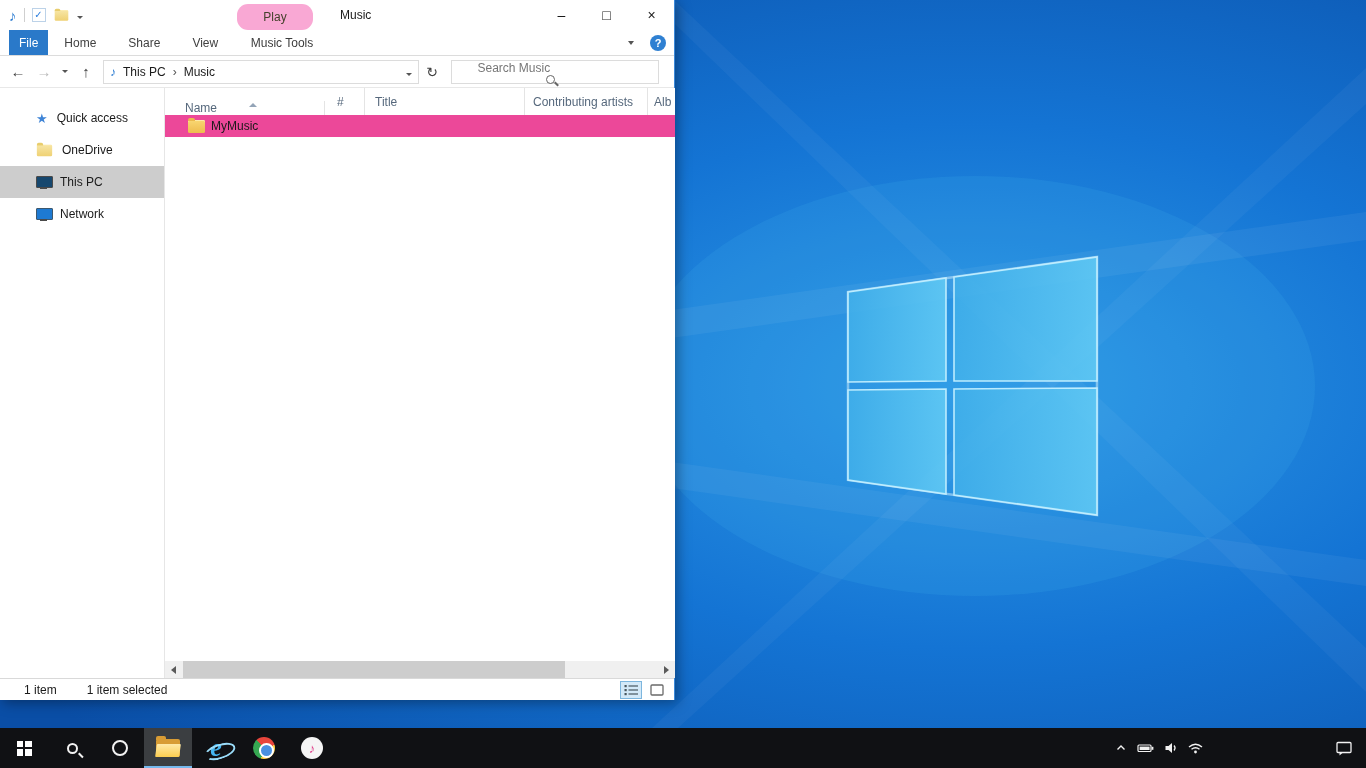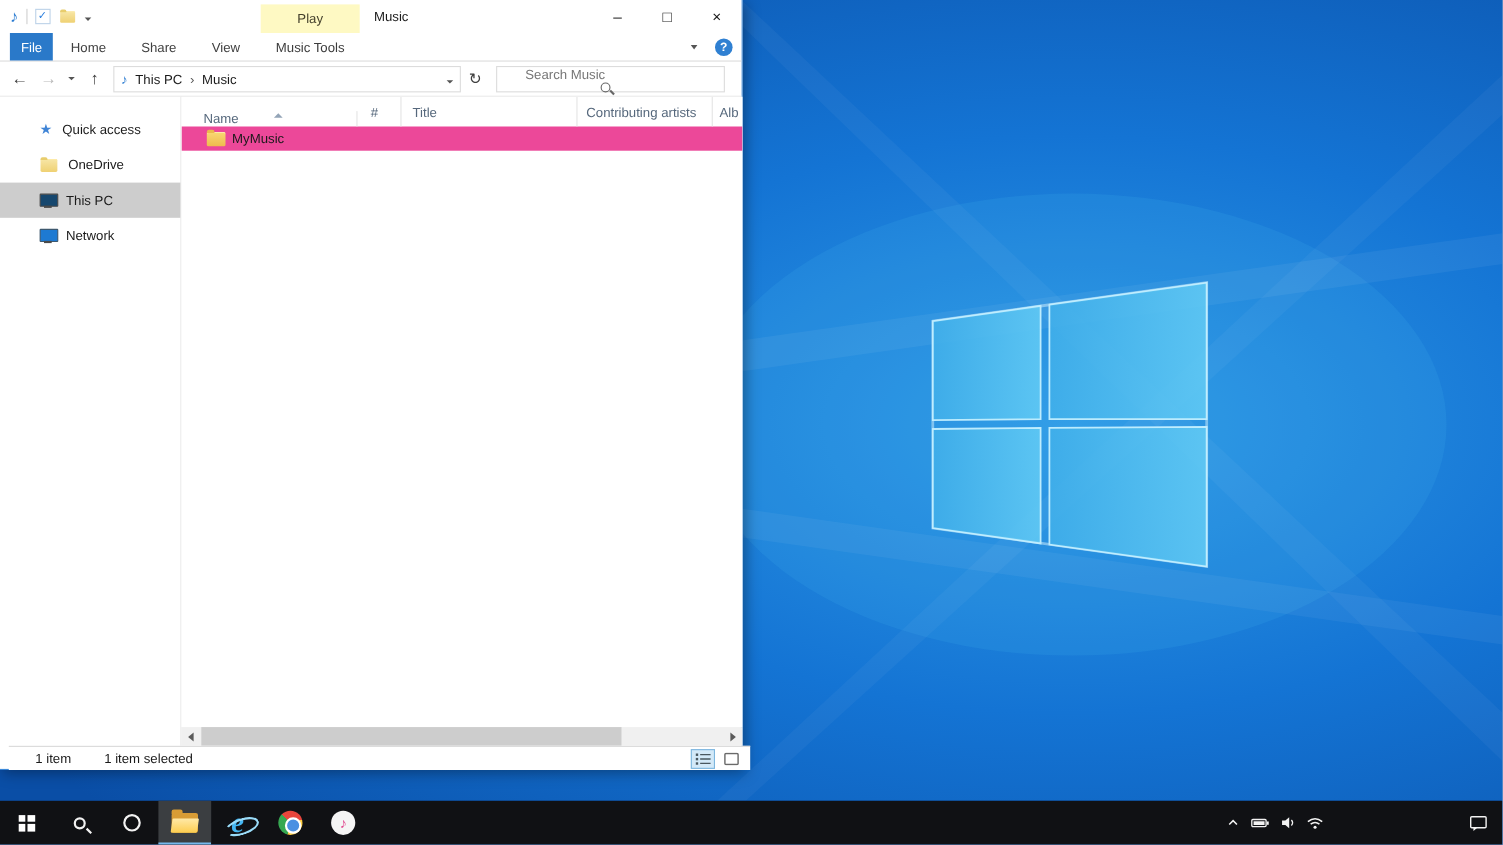--- a/index.html
+++ b/index.html
@@ -12,22 +12,22 @@
   
   .explorer { position:absolute; left:0; top:0; width:675px; height:700px; background:#fff;
               border-right:1px solid #3c89d9; border-bottom:1px solid #3c89d9;
               box-shadow:3px 3px 12px rgba(0,0,0,.35); z-index:10; }
 
   .titlebar { height:30px; position:relative; display:flex; align-items:center; padding-left:9px; gap:7px; background:#fff; }
   .app-icon { color:#2d7dd2; font-size:15px; }
   .qat-sep { width:1px; height:14px; background:#cfcfcf; }
   .qat-check { width:14px; height:14px; border:1px solid #bcd2e8; background:#fff; color:#2a7ede;
                font-size:10px; line-height:12px; text-align:center; }
-  .play-badge { position:absolute; left:237px; top:4px; width:90px; height:26px; background:#fef9c3;
-                display:flex; align-items:center; justify-content:center; color:#45412c; }
+  .play-badge { position:absolute; left:237px; top:4px; width:76px; height:26px; background:#f9a8d4;
+                display:flex; align-items:center; justify-content:center; color:#45412c;border-radius:11px; }
   .win-title { position:absolute; left:340px; top:0; height:30px; line-height:30px; color:#1a1a1a; }
   .caption-buttons { position:absolute; right:0; top:0; display:flex; }
   .cap-btn { width:45px; height:30px; display:flex; align-items:center; justify-content:center; font-size:14px; color:#1a1a1a; }
 
   .tabrow { height:26px; position:relative; display:flex; align-items:stretch; border-bottom:1px solid #dcdcdc; padding-left:9px; background:#fff; }
   .tab { padding:0 16px; display:flex; align-items:center; color:#414141; }
   .file-tab { background:#2a79c9; color:#fff; padding:0 10px; }
   .contextual-tab { position:absolute; left:237px; top:0; width:90px; height:26px; justify-content:center; padding:0; color:#3c3c3c; }
   .ribbon-expand { position:absolute; right:33px; top:0; height:26px; width:20px; display:flex; align-items:center; justify-content:center; }
   .help-btn { position:absolute; right:8px; top:5px; width:16px; height:16px; border-radius:50%; background:#2f80d2;
@@ -80,21 +80,21 @@
   .file-row { height:22px; display:flex; align-items:center; padding-left:23px; gap:6px; }
   .file-row.selected { background:#ec4899; }
 
   .h-scroll { position:absolute; left:165px; top:661px; width:510px; height:17px; background:#f0f0f0; }
   .sb-arrow { position:absolute; top:0; width:17px; height:17px; display:flex; align-items:center; justify-content:center; }
   .sb-arrow.left { left:0; } .sb-arrow.right { right:0; }
   .tri-left { width:0; height:0; border-top:4px solid transparent; border-bottom:4px solid transparent; border-right:5px solid #5a5a5a; }
   .tri-right { width:0; height:0; border-top:4px solid transparent; border-bottom:4px solid transparent; border-left:5px solid #5a5a5a; }
   .sb-thumb { position:absolute; left:18px; top:0; width:382px; height:17px; background:#cdcdcd; }
 
-  .statusbar { position:absolute; left:8px; top:678px; width:100%; height:22px; border-top:1px solid #d9d9d9;
+  .statusbar { position:absolute; left:0; top:678px; width:100%; height:22px; border-top:1px solid #d9d9d9;
                display:flex; align-items:center; background:#fff; }
   .st-items { margin-left:24px; }
   .st-sel { margin-left:30px; }
   .view-toggles { margin-left:auto; margin-right:6px; display:flex; gap:4px; }
   .vt { width:22px; height:18px; display:flex; align-items:center; justify-content:center; border:1px solid transparent; }
   .vt.active { background:#d3e9f8; border-color:#7db6de; }
 
   .chev-down { display:inline-block; width:0; height:0; border-left:3.5px solid transparent;
                border-right:3.5px solid transparent; border-top:4px solid #555; }
   .chev-down.tiny { border-left-width:3px; border-right-width:3px; border-top-width:3.5px; }

